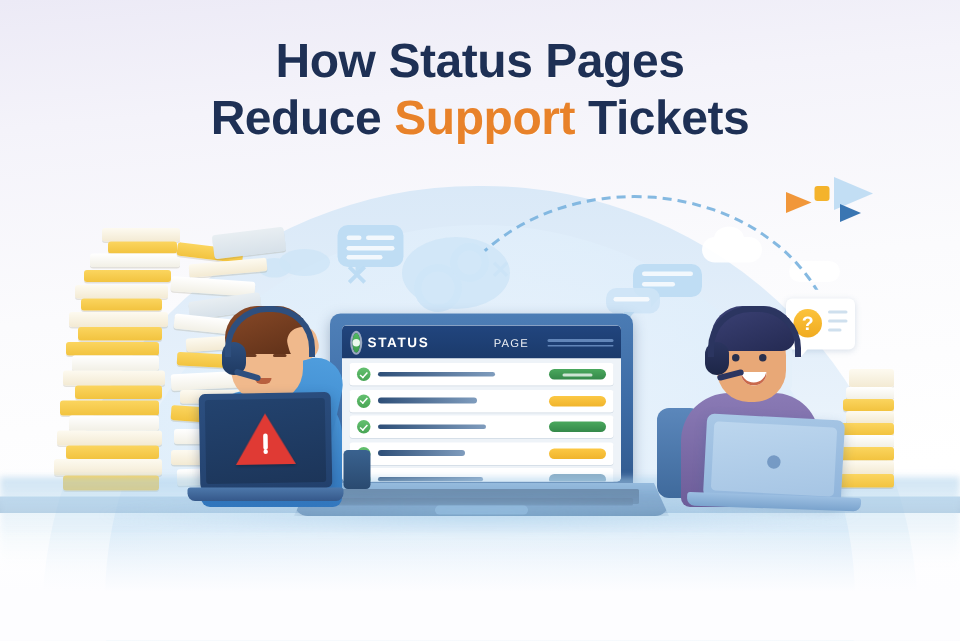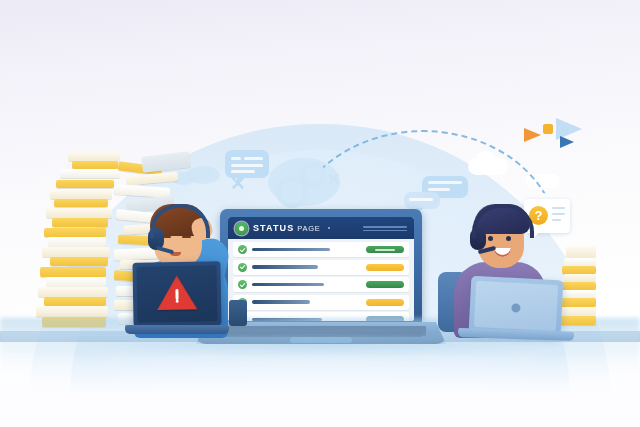--- a/index.html
+++ b/index.html
@@ -112,21 +112,21 @@
     display:flex;align-items:center;padding:0 7px;gap:5px;
   }
   .sp-logo{
     width:13px;height:13px;border-radius:50%;
     background:linear-gradient(180deg,#52ba5f,#3d9e4c);
     display:flex;align-items:center;justify-content:center;
     box-shadow:0 0 0 1.5px rgba(255,255,255,.55);
   }
   .sp-logo i{display:block;width:5px;height:5px;border-radius:50%;background:#eafaec;}
   .sp-title{color:#fff;font-size:9px;font-weight:700;letter-spacing:1.1px;white-space:nowrap;}
-  .sp-title .sub{font-weight:400;font-size:7.5px;letter-spacing:.8px;opacity:.92;}
+  .sp-title .sub{font-weight:400;font-size:7.5px;letter-spacing:.8px;opacity:.92;padding-left:40px;}
   .sp-dot{width:2px;height:2px;border-radius:50%;background:#9fc0e8;margin-left:2px;}
   .sp-headmeta{margin-left:auto;display:flex;flex-direction:column;gap:2px;align-items:flex-end;}
   .sp-headmeta span{display:block;height:2px;border-radius:1px;background:#6f93c6;opacity:.85;}
 
   .sp-body{position:absolute;left:0;top:22px;right:0;bottom:0;background:#eef3f8;padding:3px 5px;display:flex;flex-direction:column;gap:2.5px;}
   .sp-row{
     display:flex;align-items:center;gap:5px;
     background:#ffffff;border-radius:2px;padding:3px 5px;height:11px;
     box-shadow:0 .5px 0 rgba(150,170,190,.35);
   }
@@ -391,14 +391,18 @@
 
   <div class="lap-base"></div>
   <div class="lap-key" style="left:216px;width:210px;top:326px;"></div>
   <div class="lap-key" style="left:220px;width:202px;top:332px;height:5px;"></div>
   <div class="lap-pad"></div>
 
   <div class="floor"></div>
   <div class="floor2"></div>
   <div class="bottomfade"></div>
 
+  <div class="title">
+    <span class="t-navy">How Status Pages</span>
+    <span class="l2"><span class="t-navy">Reduce </span><span class="t-orange">Support </span><span class="t-navy">Tickets</span></span>
+  </div>
 
 </div>
 
 </body></html>

